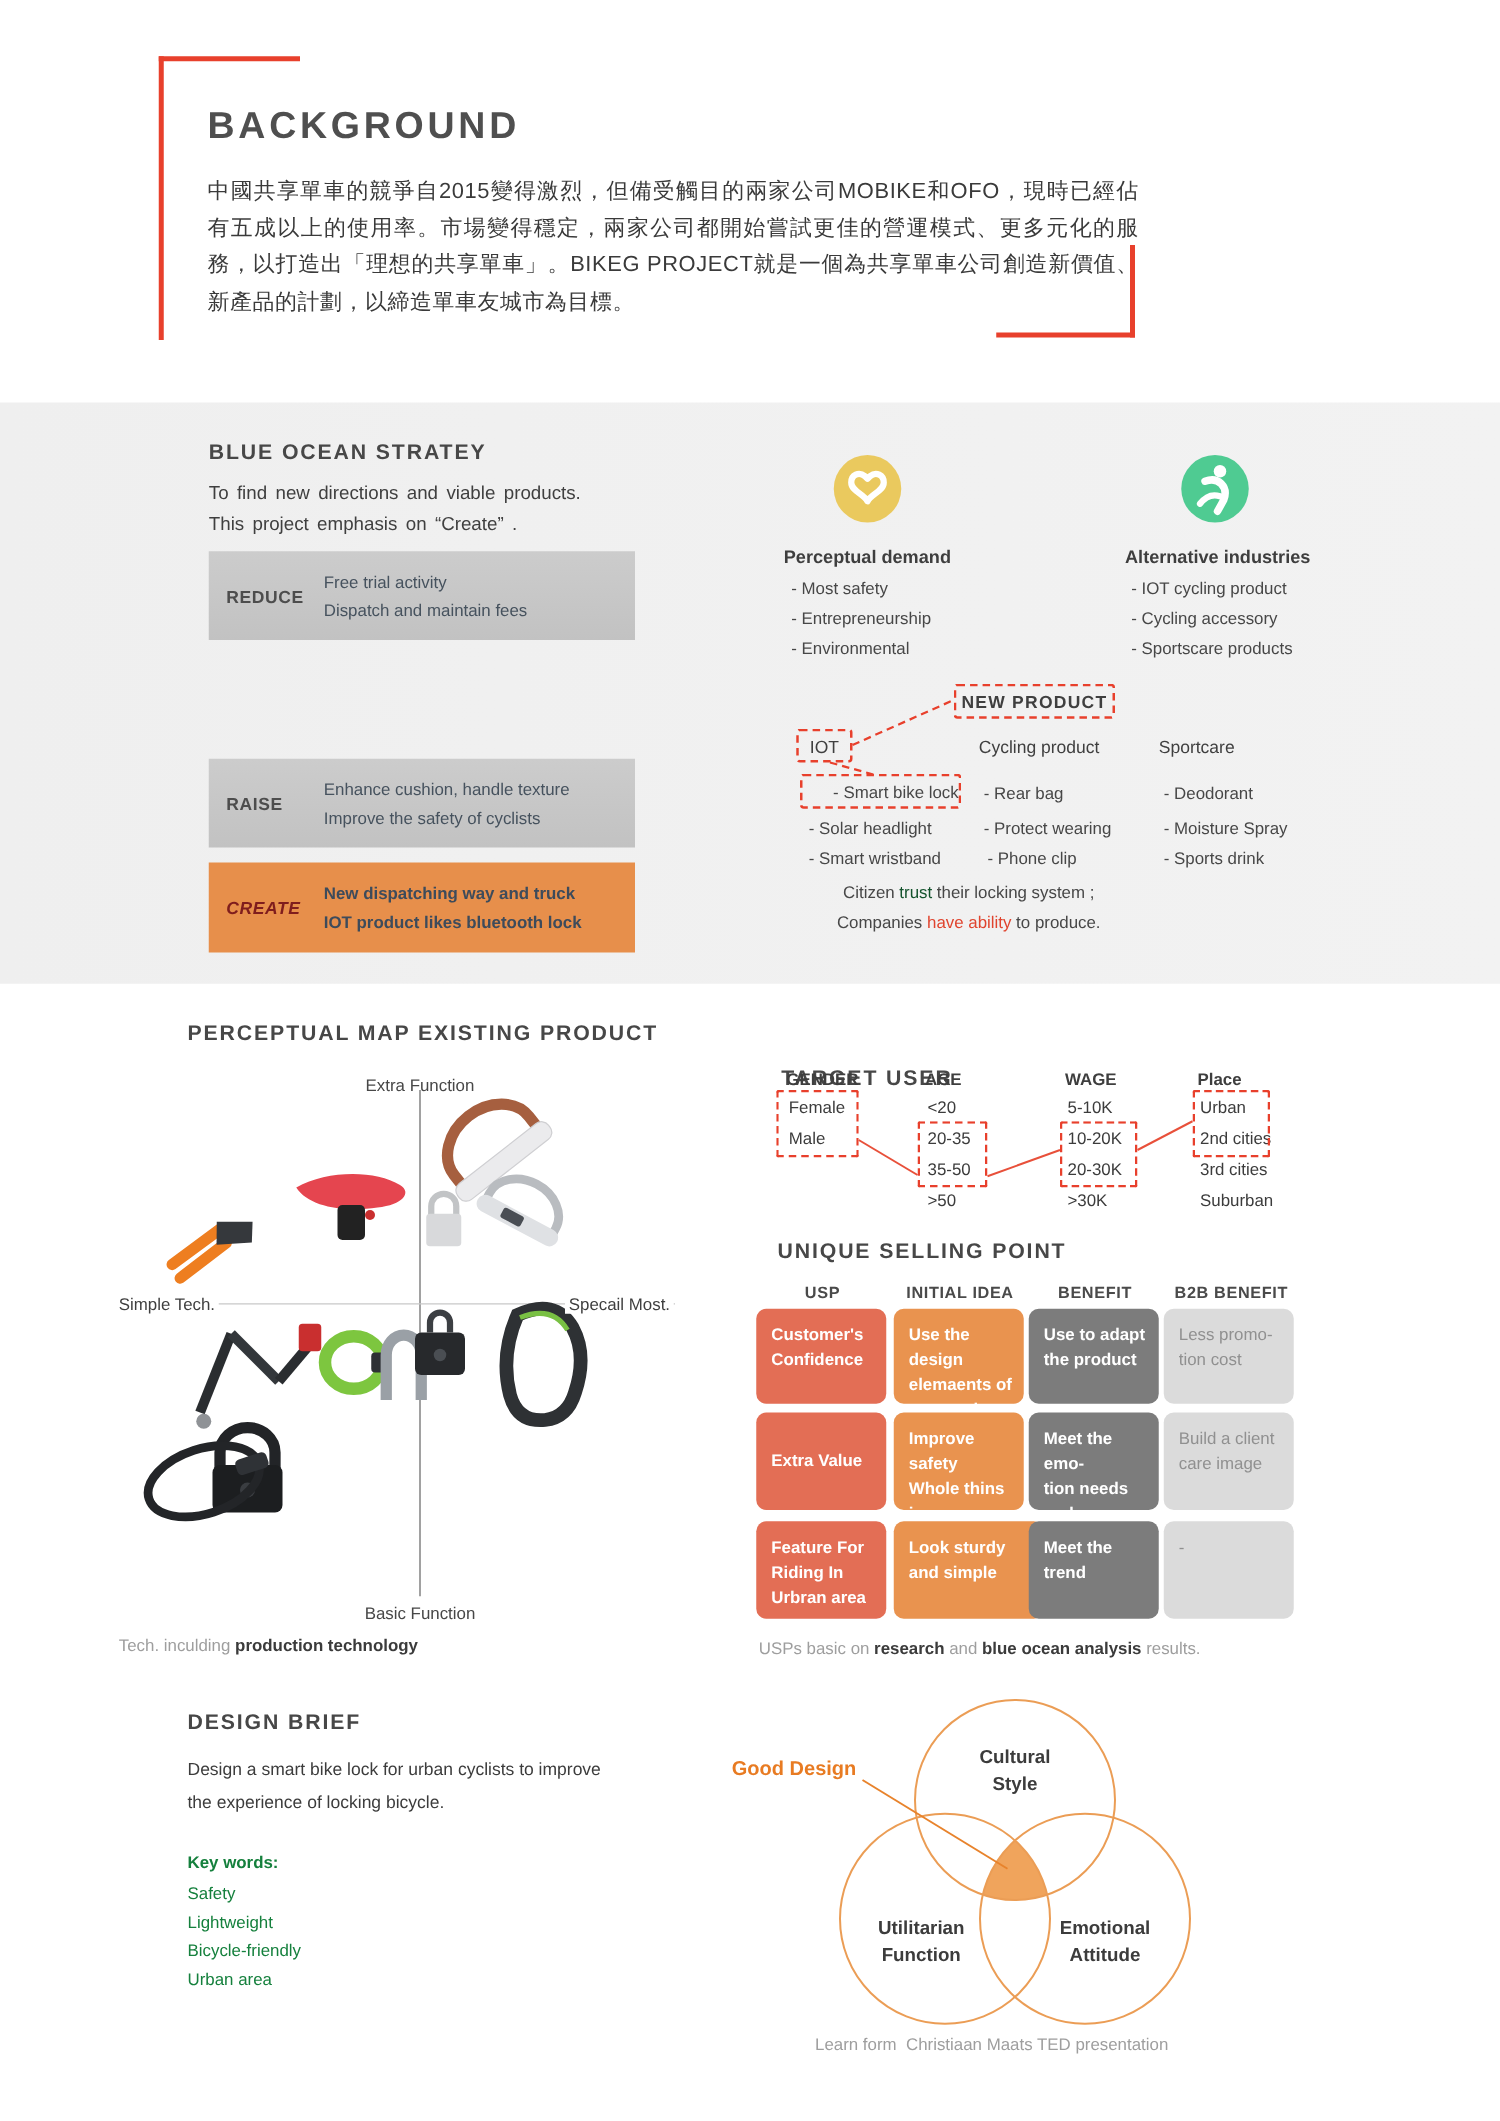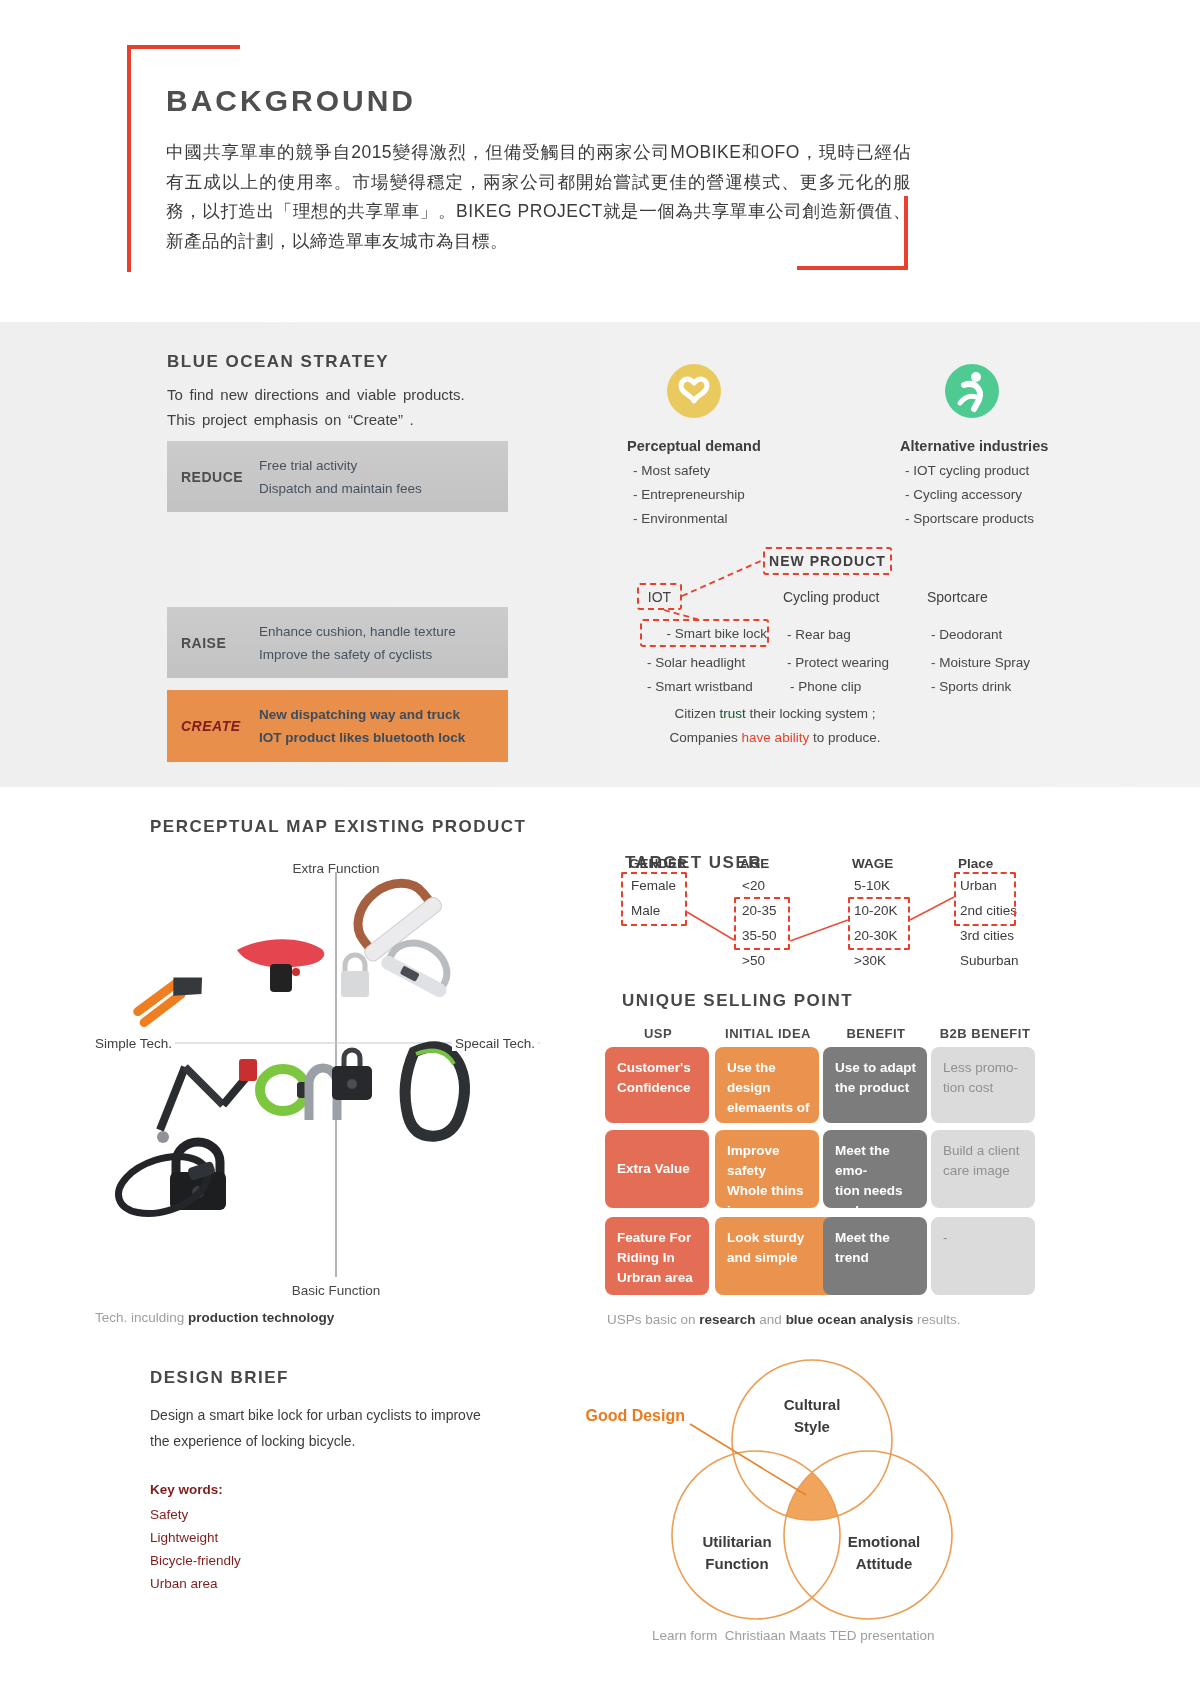--- a/index.html
+++ b/index.html
@@ -25,21 +25,21 @@
   .npt{font-size:14px;color:#3f3f3f;}
   .cap-gray{color:#9e9e9e;font-size:13.5px;}
   .cap-bold{color:#3b3b3b;font-weight:bold;font-size:13.5px;}
   .tu-hdr{font-size:13.5px;font-weight:bold;color:#3e3e3e;}
   .tu-it{font-size:13.5px;color:#3c3c3c;}
   .tu-box{border:2px dashed #e8402c;border-radius:2px;box-sizing:border-box;}
   .usp-hdr{font-size:13px;font-weight:bold;color:#4a4a4a;letter-spacing:0.5px;text-align:center;}
   .usp-cell{border-radius:8px;box-sizing:border-box;padding:11px 8px 0 12px;font-size:13.5px;font-weight:bold;
             color:#ffffff;line-height:20px;white-space:pre-line;}
   .axis-lbl{font-size:13.5px;color:#3f3f3f;background:#ffffff;padding:0 3px;}
-  .kw{font-size:13.5px;color:#7f1d1d;}
+  .kw{font-size:13.5px;color:#15803d;}
   svg text{font-family:"Liberation Sans","DejaVu Sans",sans-serif;}
 </style>
 </head>
 <body>
 
 <div class="page">
 
   <div class="abs red-bar" style="left:127px;top:45px;width:113px;height:4px;"></div>
   <div class="abs red-bar" style="left:127px;top:45px;width:4px;height:227px;"></div>
   <div class="abs red-bar" style="left:904px;top:196px;width:4px;height:74px;"></div>
@@ -188,21 +188,21 @@
         <rect x="28" y="-8" width="26" height="13" rx="4" fill="#2f3236"></rect>
       </g>
     </g>
     <g transform="translate(440,1100)">
       <path d="M-26,-48 q30,-14 44,10 q12,22 2,52 q-6,20 -24,22 q-22,2 -28,-20 q-8,-32 6,-64 z" fill="none" stroke="#2e3134" stroke-width="11"></path>
       <path d="M-24,-46 q26,-10 38,10" fill="none" stroke="#79c043" stroke-width="4"></path>
     </g>
   </svg>
 
   <div class="abs axis-lbl" style="left:92px;top:1036px;">Simple Tech.</div>
-  <div class="abs axis-lbl" style="left:452px;top:1036px;">Specail Tech.</div>
+  <div class="abs axis-lbl" style="left:452px;top:1036px;">Specail Most.</div>
   <div class="abs li" style="left:276px;top:1283px;width:120px;text-align:center;">Basic Function</div>
   <div class="abs" style="left:95px;top:1308px;">
     <span class="cap-gray">Tech. inculding </span><span class="cap-bold">production technology</span>
   </div>
 
   <div class="abs h-sec" style="left:625px;top:817px;margin-top:36px;">TARGET USER</div>
   <div class="abs tu-hdr" style="left:629px;top:856px;">GENDER</div>
   <div class="abs tu-hdr" style="left:740px;top:856px;">AGE</div>
   <div class="abs tu-hdr" style="left:852px;top:856px;">WAGE</div>
   <div class="abs tu-hdr" style="left:958px;top:856px;">Place</div>

